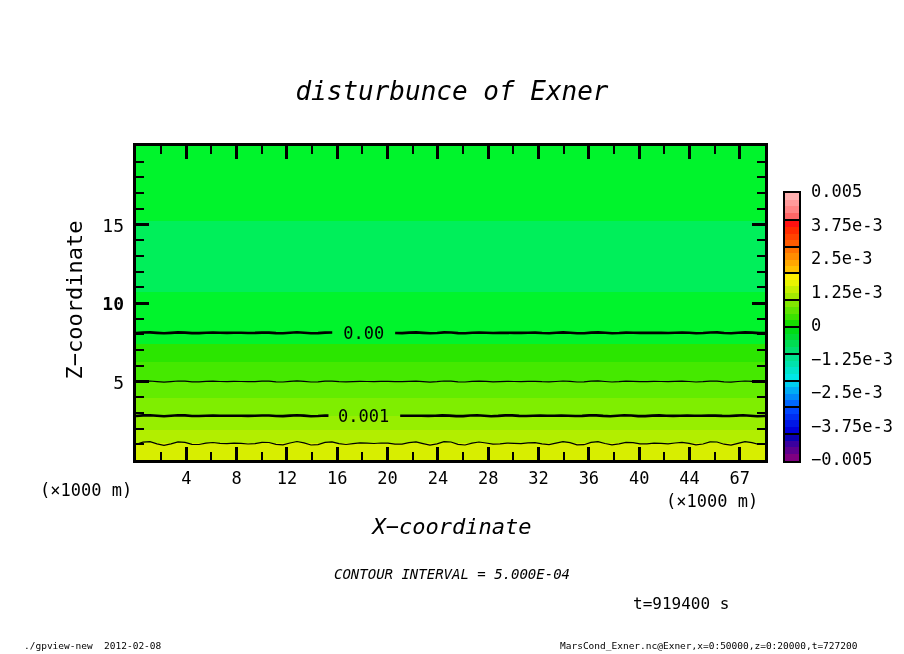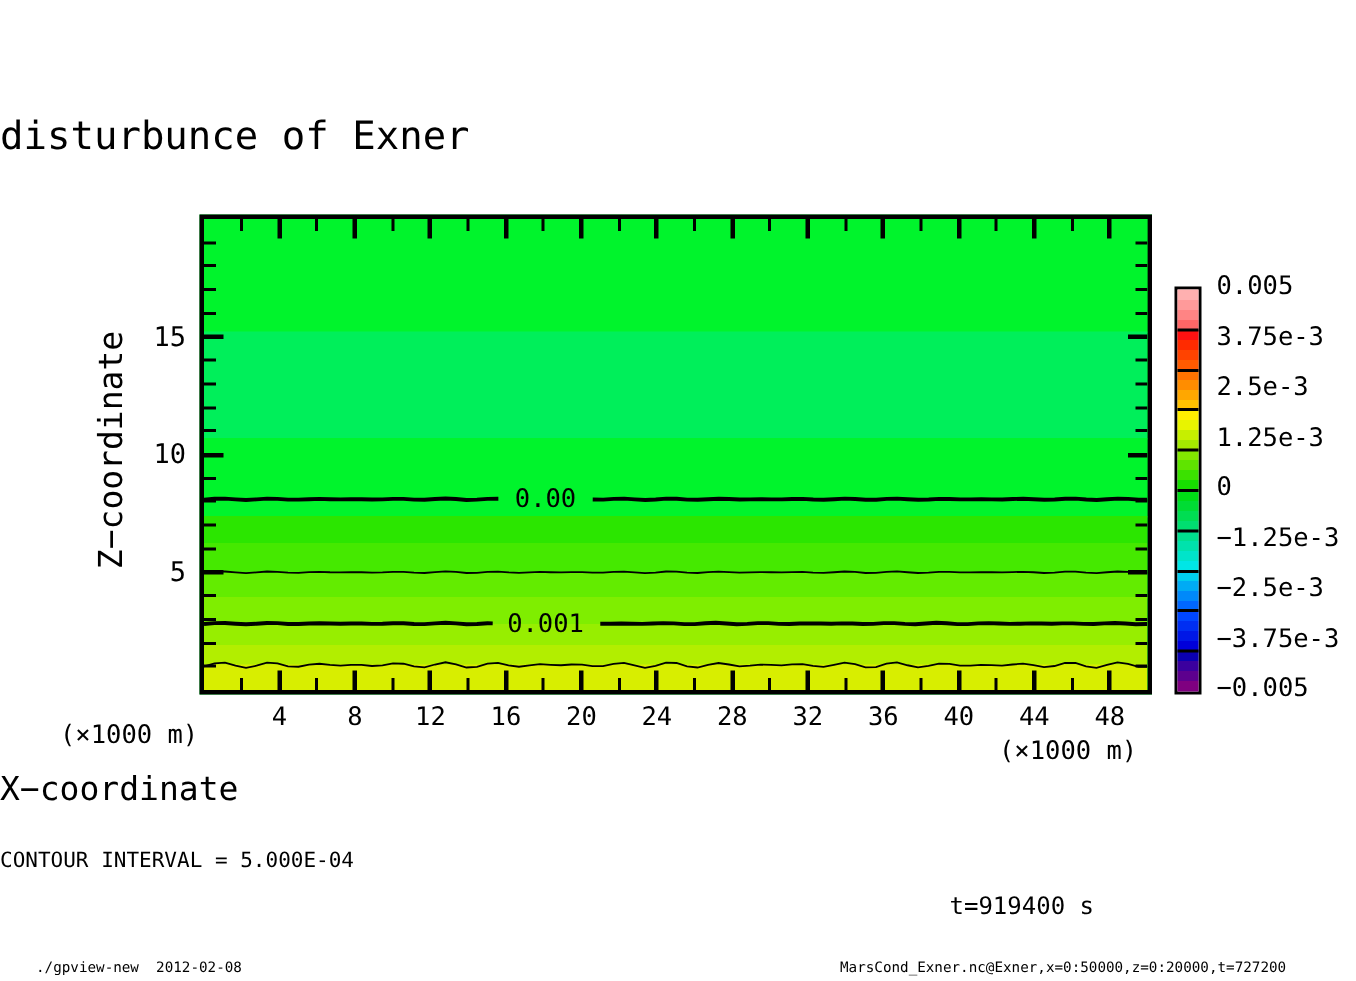--- a/index.html
+++ b/index.html
@@ -2,21 +2,21 @@
 <html><head>
 <meta charset="utf-8">
 <style>
   html,body{margin:0;padding:0;}
   body{
     width:904px;height:654px;position:relative;overflow:hidden;
     background:#ffffff;color:#000;
     font-family:"DejaVu Sans Mono", monospace;
   }
   .abs{position:absolute;}
-  .ctr{left:0;width:904px;text-align:left;}
+  .ctr{left:0;width:904px;text-align:center;font-style:italic;}
   #chart-title{top:76px;font-size:26px;letter-spacing:0px;white-space:pre;}
   #x-axis-title{top:514px;font-size:22px;white-space:pre;}
   #y-axis-title{
     left:-55px;top:287px;width:260px;height:26px;text-align:center;
     font-size:22px;transform:rotate(-90deg);white-space:pre;
   }
   #plot-area{
     left:133px;top:143px;width:635px;height:320px;
     border:3px solid #000;box-sizing:border-box;overflow:hidden;background:#00F42C;
   }
@@ -160,25 +160,25 @@
     <span class="x-tick-label" style="position: absolute; left: 103.64px; top: 0px;">8</span>
     <span class="x-tick-label" style="position: absolute; left: 153.96px; top: 0px;">12</span>
     <span class="x-tick-label" style="position: absolute; left: 204.28px; top: 0px;">16</span>
     <span class="x-tick-label" style="position: absolute; left: 254.6px; top: 0px;">20</span>
     <span class="x-tick-label" style="position: absolute; left: 304.92px; top: 0px;">24</span>
     <span class="x-tick-label" style="position: absolute; left: 355.24px; top: 0px;">28</span>
     <span class="x-tick-label" style="position: absolute; left: 405.56px; top: 0px;">32</span>
     <span class="x-tick-label" style="position: absolute; left: 455.88px; top: 0px;">36</span>
     <span class="x-tick-label" style="position: absolute; left: 506.2px; top: 0px;">40</span>
     <span class="x-tick-label" style="position: absolute; left: 556.52px; top: 0px;">44</span>
-    <span class="x-tick-label" style="position: absolute; left: 606.84px; top: 0px;">48</span>
+    <span class="x-tick-label" style="position: absolute; left: 606.84px; top: 0px;">67</span>
   </div>
 <div class="abs" id="y-tick-labels">
     <span class="y-tick-label" style="position: absolute; top: 238.5px;">5</span>
-    <span class="y-tick-label" style="position: absolute; top: 160px;">10</span>
+    <span class="y-tick-label" style="position: absolute; top: 160px; font-weight: bold;">10</span>
     <span class="y-tick-label" style="position: absolute; top: 81.5px;">15</span>
   </div>
 
 <div class="abs" id="unit-left">(×1000 m)</div>
 <div class="abs" id="unit-right">(×1000 m)</div>
 
 <div class="abs ctr" id="x-axis-title">X−coordinate</div>
 
 <div class="abs ctr" id="contour-interval">CONTOUR INTERVAL = 5.000E-04</div>
 <div class="abs" id="time-label">t=919400 s</div>

